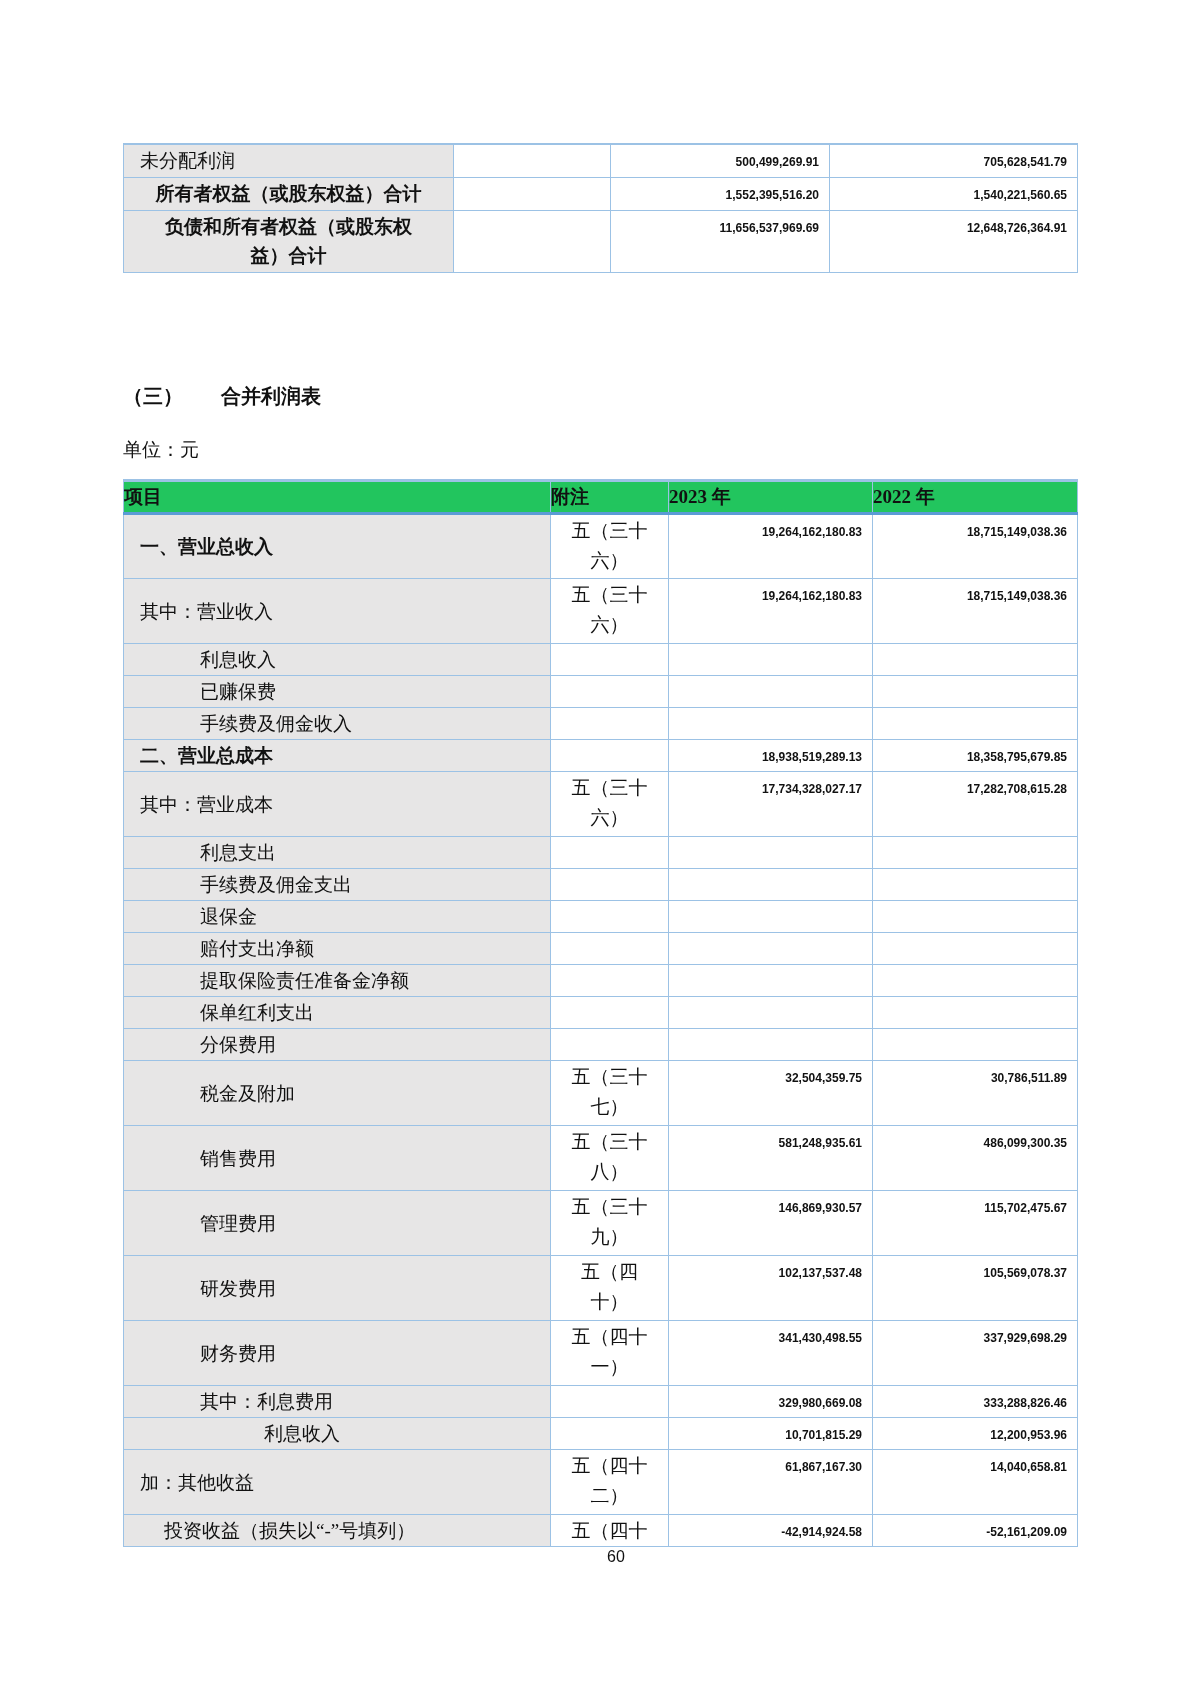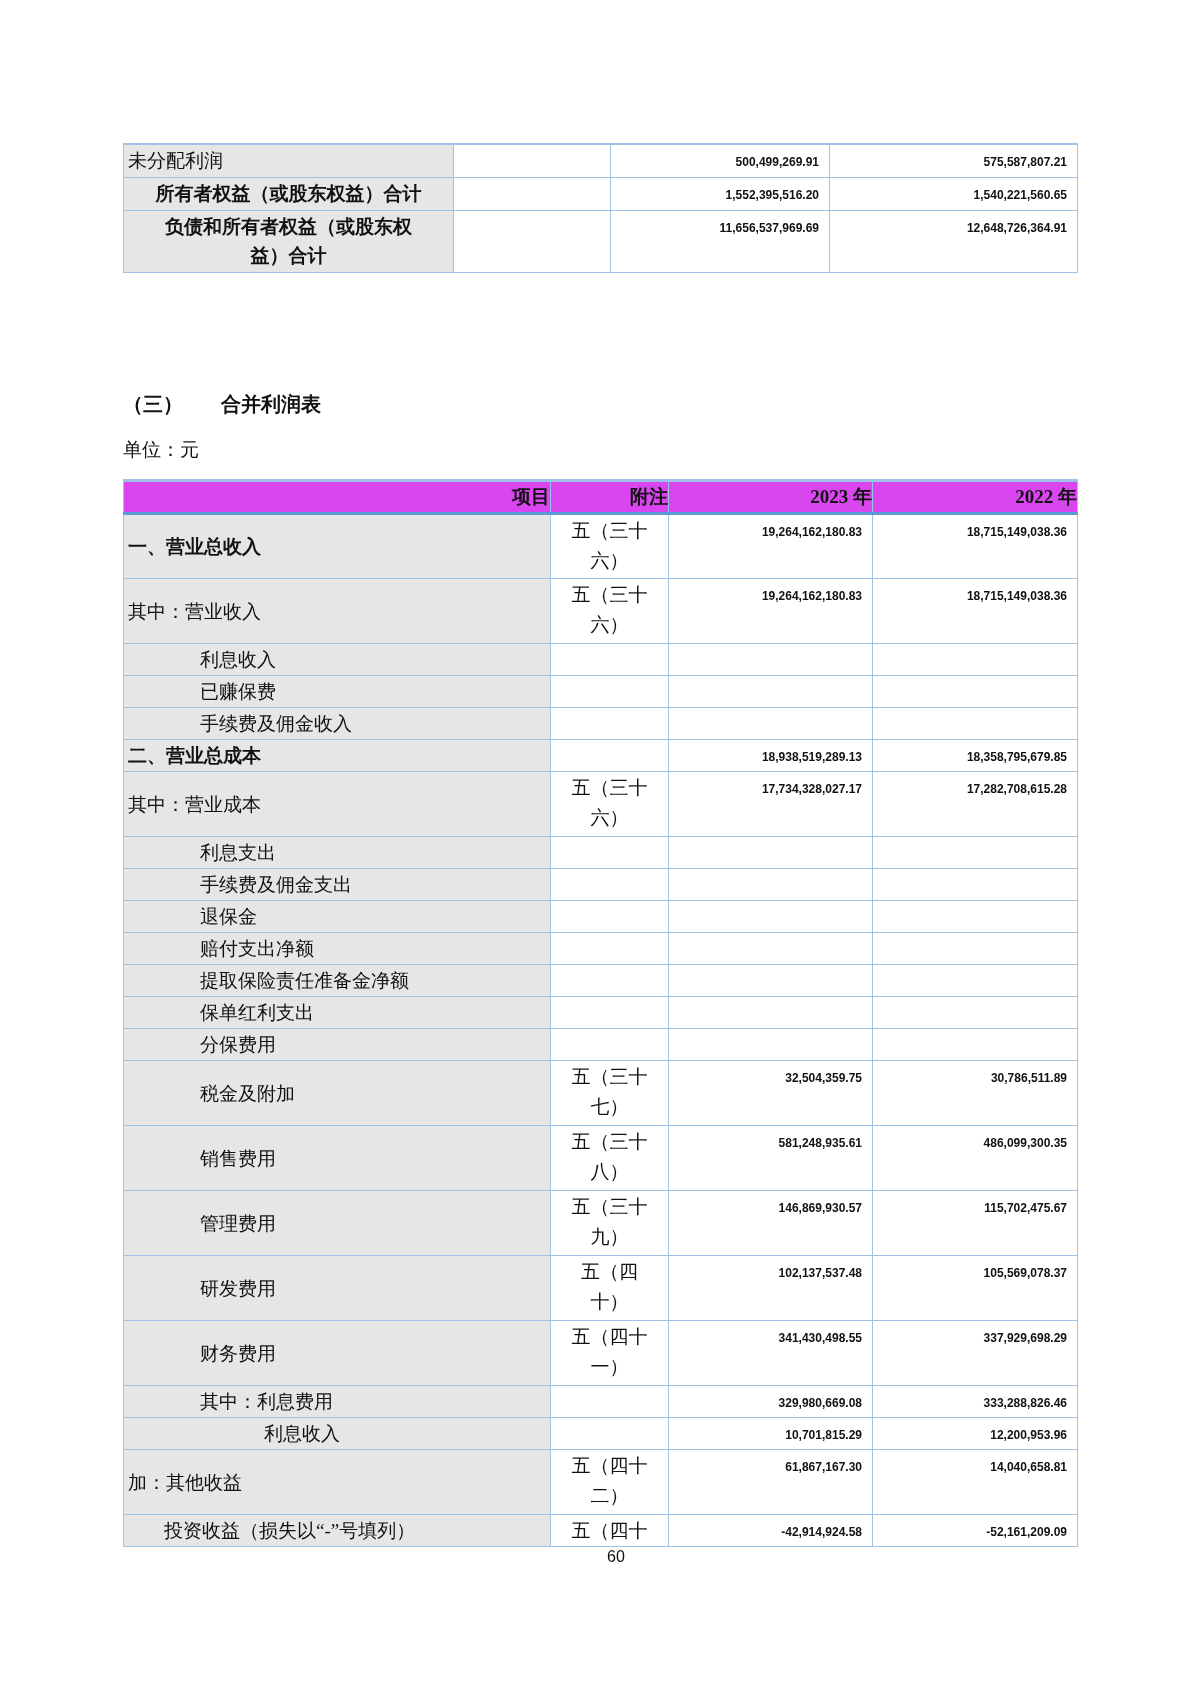--- a/index.html
+++ b/index.html
@@ -11,23 +11,23 @@
   }
   .page { position:relative; width:1200px; height:1696px; background:#ffffff; overflow:hidden; }
 
   table { border-collapse:collapse; table-layout:fixed; position:absolute; left:123px; width:954px; }
   td, th { border:1px solid #9CC2E5; overflow:hidden; }
 
   .t-balance { top:143px; border-top:2px solid #9CC2E5; }
   .t-income  { top:479px; border-top:3px solid #9CC2E5; }
 
   .t-income thead th {
-    background:#d946ef;
+    background:#22c55e;
     height:33px;
-    font-size:19px; font-weight:bold; text-align:right; vertical-align:middle;
+    font-size:19px; font-weight:bold; text-align:left; vertical-align:middle;
     border-bottom:3px solid #5B9BD5;
   }
 
   tr.r32 { height:32px; }
   tr.r33 { height:33px; }
   tr.r62 { height:62px; }
   tr.r65 { height:65px; }
 
   td.lab {
     background:#E7E6E6;
@@ -42,28 +42,28 @@
     white-space:pre-line; padding-top:1px;
   }
   td.num {
     background:#ffffff;
     font-family:"Liberation Sans","DejaVu Sans",sans-serif;
     font-weight:700; font-size:12px; line-height:28px;
     text-align:right; vertical-align:top;
     padding:3px 10px 0 0;
   }
   .b { font-weight:bold; }
-  .i0 { padding-left:4px; }
+  .i0 { padding-left:16px; }
   .i1 { padding-left:40px; }
   .i2 { padding-left:76px; }
   .i3 { padding-left:140px; }
   .ctr { text-align:center; padding-left:4px; padding-right:4px; }
 
   .heading {
-    position:absolute; left:123px; top:391px;
+    position:absolute; left:123px; top:383px;
     font-size:20px; font-weight:bold;
   }
   .heading .title { margin-left:38px; }
   .unit {
     position:absolute; left:123px; top:437px; width:954px;
     font-size:19px;
   }
   .pageno {
     position:absolute; left:16px; top:1548px; width:1200px;
     text-align:center; font-size:16px;
@@ -80,21 +80,21 @@
         <col style="width:330px">
         <col style="width:157px">
         <col style="width:219px">
         <col style="width:248px">
       </colgroup>
     <tbody id="balance-body">
         <tr class="r33">
           <td class="lab i0">未分配利润</td>
           <td class="note"></td>
           <td class="num">500,499,269.91</td>
-          <td class="num">575,587,807.21</td>
+          <td class="num">705,628,541.79</td>
         </tr>
         <tr class="r33">
           <td class="lab ctr b">所有者权益（或股东权益）合计</td>
           <td class="note"></td>
           <td class="num">1,552,395,516.20</td>
           <td class="num">1,540,221,560.65</td>
         </tr>
         <tr class="r62">
           <td class="lab ctr b">负债和所有者权益（或股东权
 益）合计</td>

